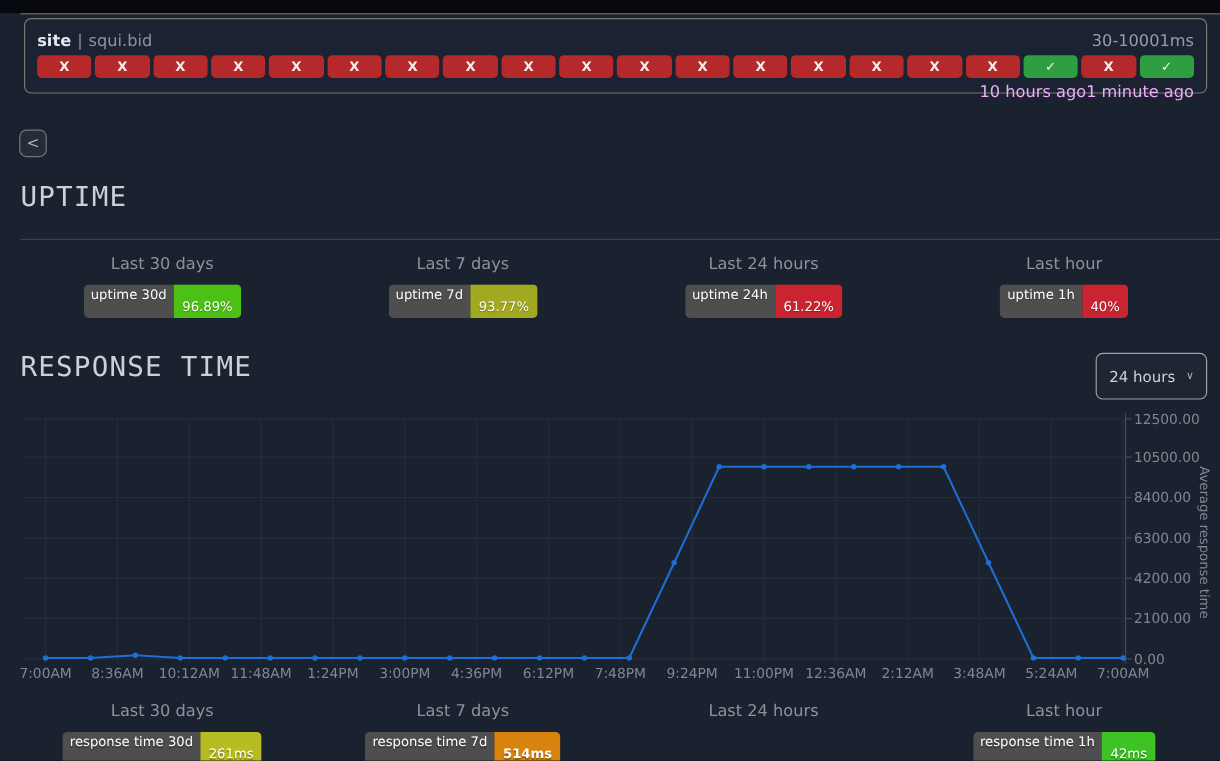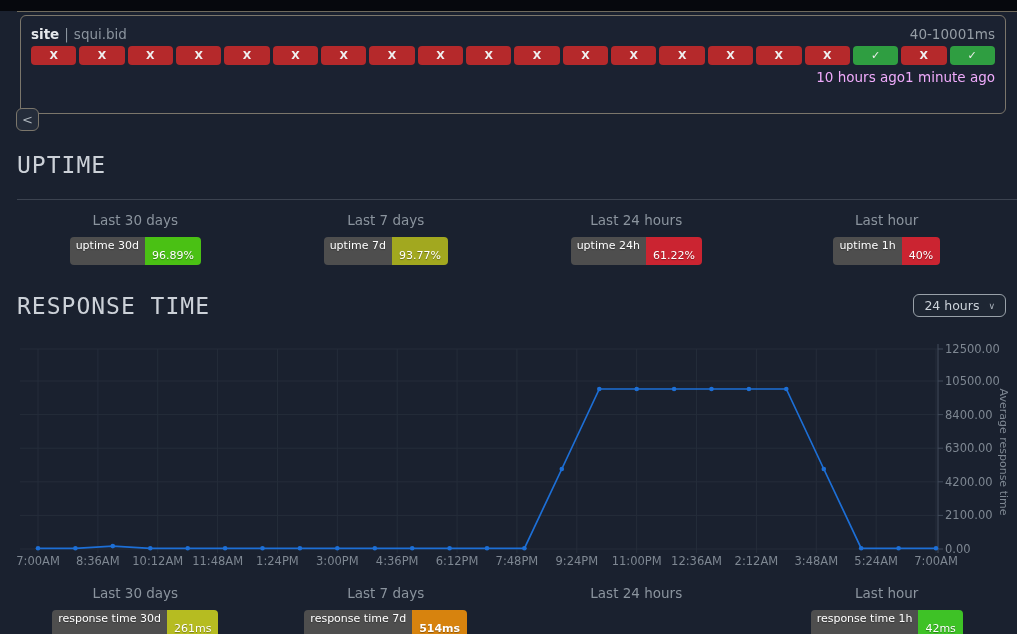--- a/index.html
+++ b/index.html
@@ -2,21 +2,21 @@
 <html><head>
 <meta charset="utf-8">
 <style>
   html,body{margin:0;padding:0;background:#10151f;}
   .page{position:relative;width:1017px;height:634px;overflow:hidden;background:#1a212f;
         font-family:"DejaVu Sans","Liberation Sans",sans-serif;}
   .top-strip{position:absolute;top:0;left:0;right:0;height:11px;background:#06080d;}
   .top-divider{position:absolute;top:11px;left:17px;right:0;height:1px;background:#6f6a5d;}
 
   
-  .monitor-card{position:absolute;top:15px;left:20px;right:11px;height:99px;box-sizing:border-box;
+  .monitor-card{position:absolute;top:15px;left:20px;right:11px;height:63px;box-sizing:border-box;
         border:1px solid #7b766b;border-radius:6px;padding:7px 10px 0;background:#1b2231;}
   .card-head{display:flex;justify-content:space-between;align-items:center;height:21px;font-size:13.5px;}
   .site-name{color:#e4e7eb;font-weight:700;}
   .sep,.site-url{color:#8b949e;margin-left:5px;}
   .range{color:#959da5;}
   .status-row{display:flex;gap:3px;margin-top:2px;}
   .status-cell{flex:1;height:19px;border-radius:4px;line-height:19px;text-align:center;
         font-size:11px;font-weight:700;color:#efefef;}
   .card-foot{display:flex;justify-content:flex-end;margin-top:4px;font-size:13.5px;color:#f0abfc;}
 
@@ -34,41 +34,41 @@
   .uptime-stats{top:212px;}
   .response-stats{top:585px;}
   .stat-col{flex:1;text-align:center;}
   .stat-period{font-size:13.5px;color:#8b949e;margin-bottom:6px;}
   .badge{display:inline-flex;font-size:11px;color:#fff;border-radius:4px;overflow:hidden;
         text-shadow:0 1px 1px rgba(0,0,0,0.35);line-height:13px;}
   .badge .key{background:#4e4e4e;padding:2px 6px 3px;}
   .badge .val{padding:12px 7px 3px;}
 
   .rt-title{position:absolute;top:293px;left:17px;}
-  .dropdown{position:absolute;top:294px;right:11px;height:23px;box-sizing:border-box;
+  .dropdown{position:absolute;top:294px;right:11px;height:39px;box-sizing:border-box;
         display:flex;align-items:center;gap:9px;padding:0 10px;background:#1e2633;
         border:1px solid #99a1a9;border-radius:6px;color:#ccd3da;font-size:12.5px;cursor:pointer;}
   .dropdown .chev{font-size:9px;color:#aab2ba;margin-top:1px;}
 
   #chart{position:absolute;top:340px;left:0;width:1017px;height:235px;}
   #chart text{font-family:"DejaVu Sans","Liberation Sans",sans-serif;}
 </style>
 </head>
 <body>
 
 <div class="page">
   <div class="top-strip"></div>
   <div class="top-divider"></div>
 
   <section class="monitor-card">
     <div class="card-head">
       <div>
         <span class="site-name">site</span><span class="sep">|</span><span class="site-url">squi.bid</span>
       </div>
-      <div class="range">40-10001ms</div>
+      <div class="range">30-10001ms</div>
     </div>
     <div class="status-row" id="status-row">
         <div class="status-cell" style="background: rgb(181, 41, 43);">X</div>
         <div class="status-cell" style="background: rgb(181, 41, 43);">X</div>
         <div class="status-cell" style="background: rgb(181, 41, 43);">X</div>
         <div class="status-cell" style="background: rgb(181, 41, 43);">X</div>
         <div class="status-cell" style="background: rgb(181, 41, 43);">X</div>
         <div class="status-cell" style="background: rgb(181, 41, 43);">X</div>
         <div class="status-cell" style="background: rgb(181, 41, 43);">X</div>
         <div class="status-cell" style="background: rgb(181, 41, 43);">X</div>

